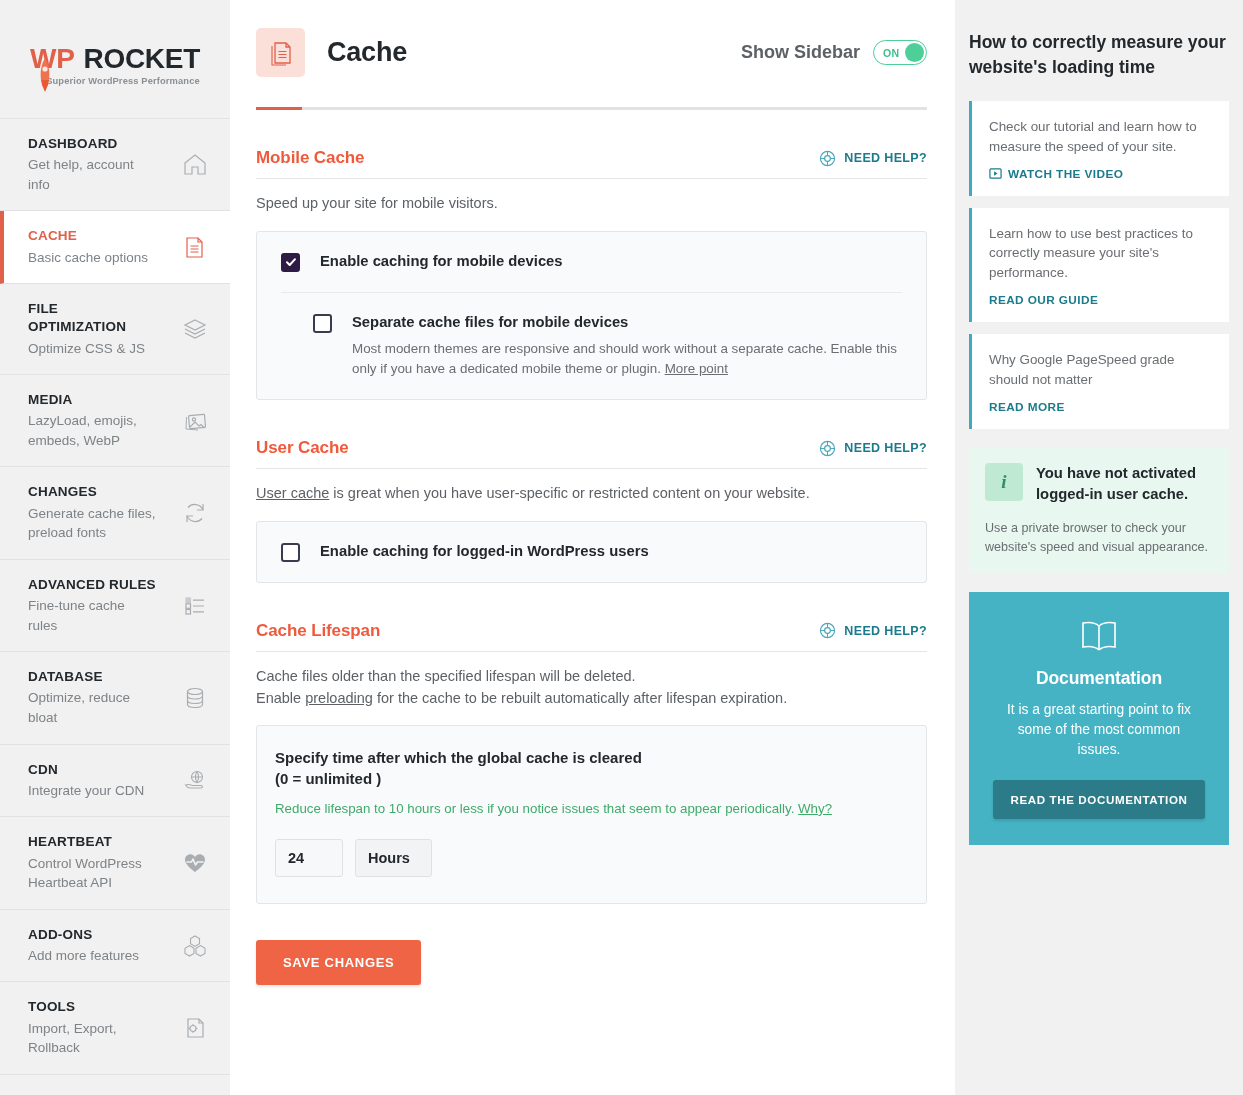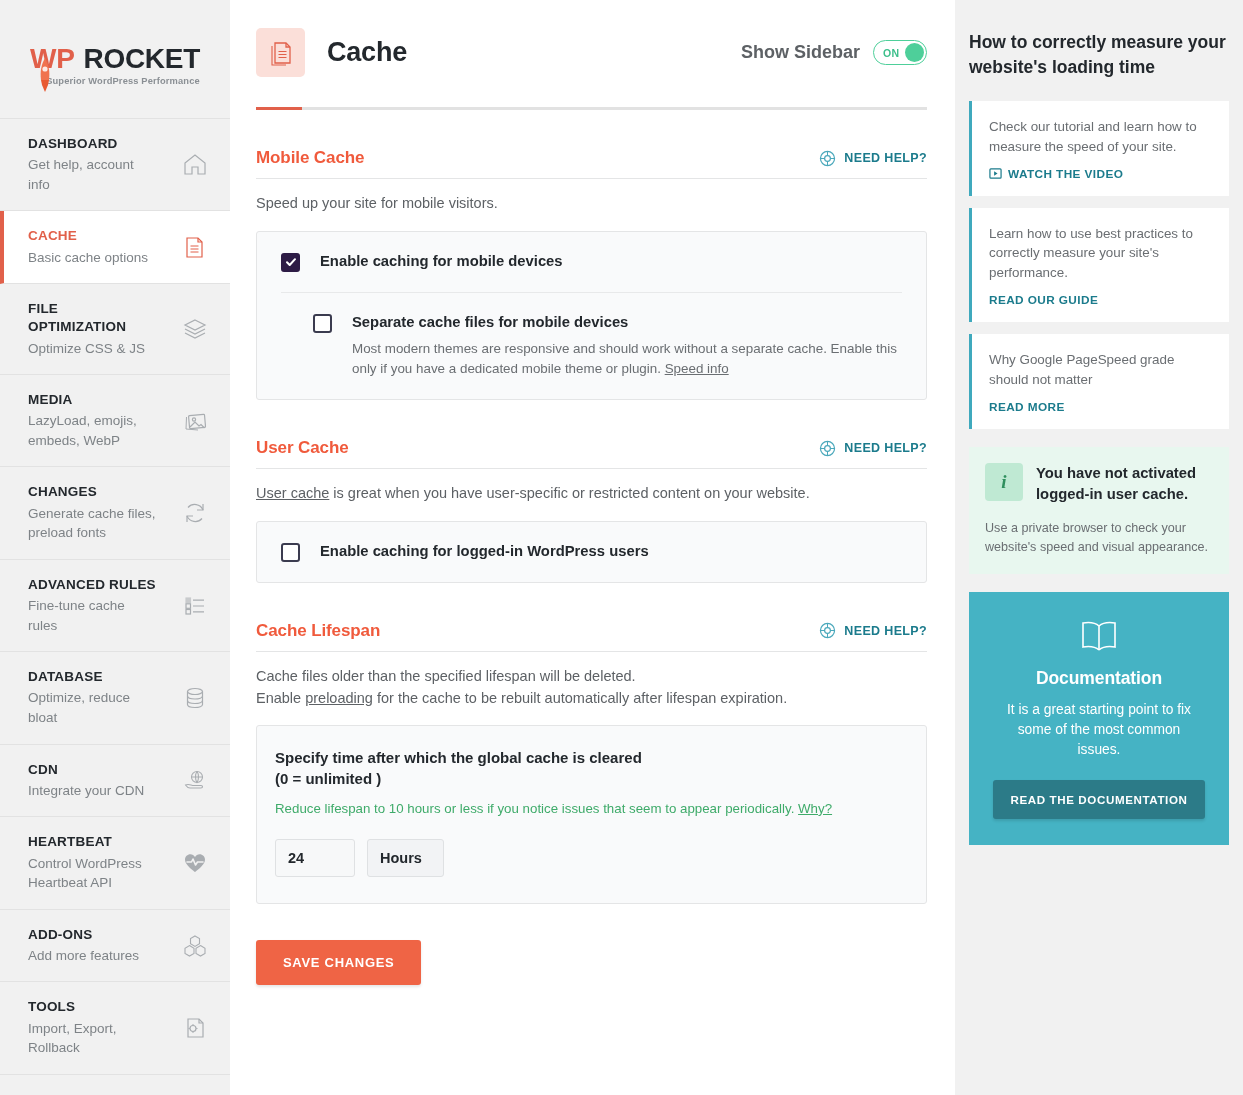--- a/index.html
+++ b/index.html
@@ -279,21 +279,21 @@
     margin-top: 11px;
     line-height: 1.4;
   }
   .lifespan-warn a { color: #3fab6a; text-decoration: underline; }
   .lifespan-controls {
     display: flex;
     gap: 12px;
     margin-top: 20px;
   }
   .num-input {
-    width: 80px; height: 38px;
+    width: 68px; height: 38px;
     border: 1px solid #dfe1e3;
     background: #f7f8f9;
     border-radius: 3px;
     font-size: 14.5px;
     font-weight: bold;
     color: #23282d;
     padding: 0 12px;
     font-family: "Liberation Sans", sans-serif;
   }
   .unit-select {
@@ -631,21 +631,21 @@
             </div>
             <div class="cbx-label-wrap">
               <div class="cbx-label">Enable caching for mobile devices</div>
             </div>
           </div>
 
           <div class="field-row">
             <div class="cbx"></div>
             <div class="cbx-label-wrap">
               <div class="cbx-label">Separate cache files for mobile devices</div>
-              <div class="cbx-note"><span>Most modern themes are responsive and should work without a separate cache. Enable this only if you have a dedicated mobile theme or plugin.</span> <a href="#">Speed info</a></div>
+              <div class="cbx-note"><span>Most modern themes are responsive and should work without a separate cache. Enable this only if you have a dedicated mobile theme or plugin.</span> <a href="#">More point</a></div>
             </div>
           </div>
         </div>
       </section>
 
       <section class="section">
         <div class="section-head">
           <h2 class="section-title">User Cache</h2>
           <div class="need-help">
             <svg width="17" height="17" viewBox="0 0 20 20" fill="none" stroke="#4aa8bb" stroke-width="1.4">

